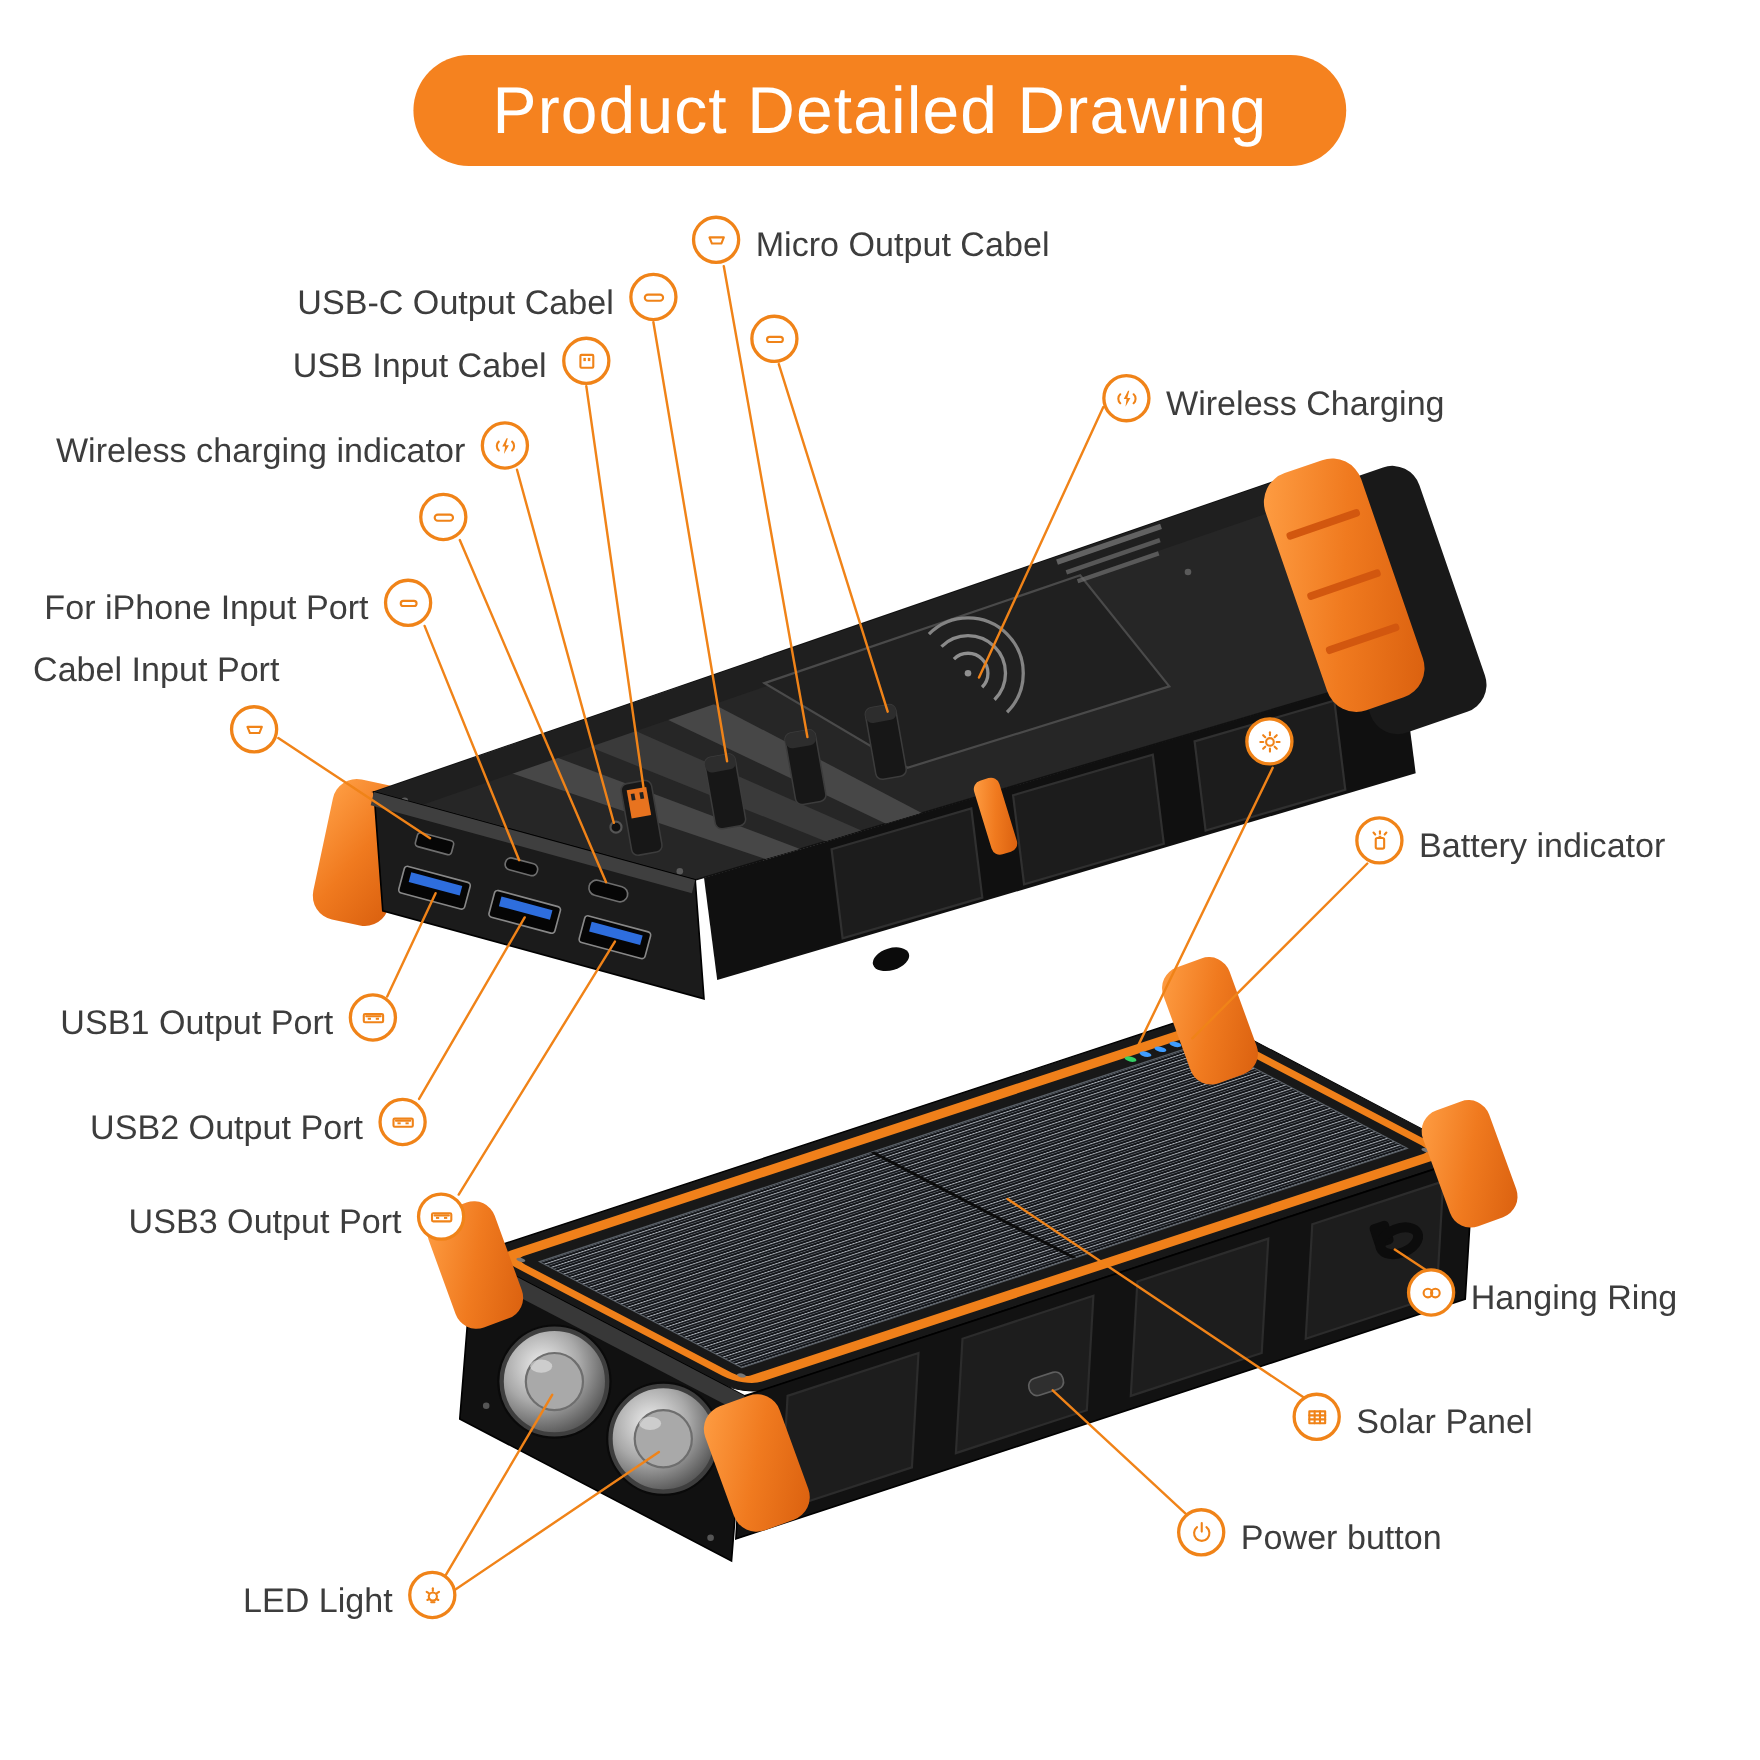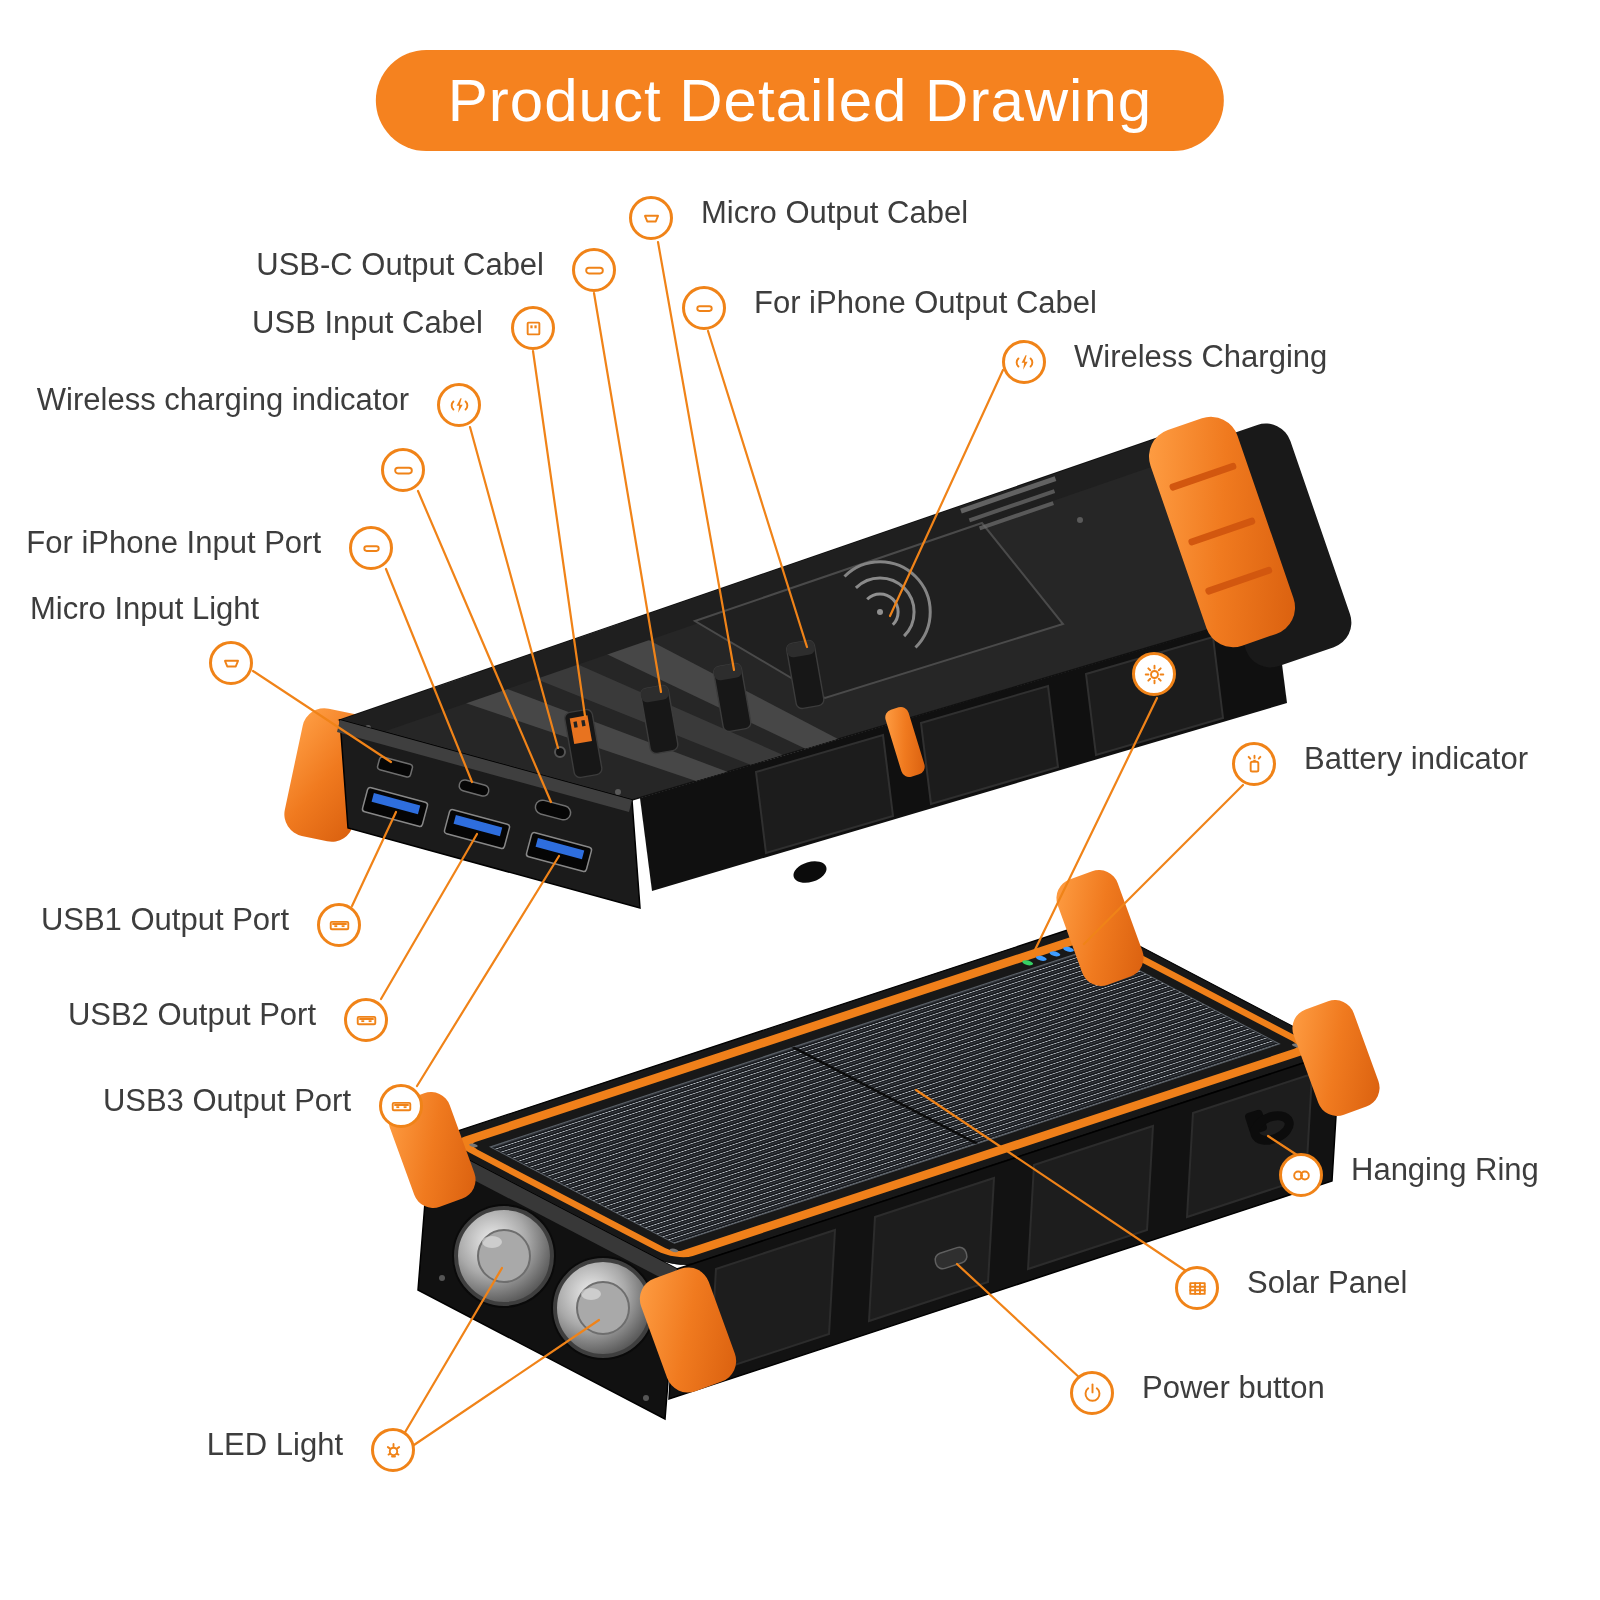--- a/index.html
+++ b/index.html
@@ -7,21 +7,21 @@
     width:1600px;height:1600px;position:relative;background:#ffffff;
     font-family:"Liberation Sans",sans-serif;overflow:hidden;
   }
   .banner{
     position:absolute;top:50px;left:50%;transform:translateX(-50%);
     background:#F5821F;color:#ffffff;font-size:60px;font-weight:normal;
     padding:16px 72px;border-radius:52px;letter-spacing:1px;white-space:nowrap;z-index:6;
   }
   #scene{position:absolute;left:0;top:0;width:1600px;height:1600px;z-index:1}
   .lbl{
-    position:absolute;display:flex;align-items:flex-start;gap:28px;
+    position:absolute;display:flex;align-items:flex-end;gap:14px;
     font-size:31px;color:#3d3d3d;white-space:nowrap;z-index:5;line-height:1.1;
   }
   .ci{
     width:44px;height:44px;border:3px solid #F08318;border-radius:50%;
     display:flex;align-items:center;justify-content:center;background:#fff;flex:0 0 auto;box-sizing:border-box;
   }
   .ci svg{width:27px;height:27px;stroke:#F08318;stroke-width:1.7;stroke-linecap:round;stroke-linejoin:round}
   .leader{stroke:#F08318;stroke-width:2.2;stroke-linecap:round}
 </style>
 </head>
@@ -334,21 +334,21 @@
 </div>
 <div class="lbl" style="right:1207px;top:526px">
   <span>For iPhone Input Port</span>
   <span class="ci">
       <svg viewBox="0 0 24 24">
         <use href="#ic-lightning" xlink:href="#ic-lightning"></use>
       </svg>
     </span>
 </div>
 <div class="lbl" style="left:30px;top:592px">
-  <span>Micro Input Light</span>
+  <span>Cabel Input Port</span>
 </div>
 <div class="lbl" style="left:209px;top:641px">
   <span class="ci">
       <svg viewBox="0 0 24 24">
         <use href="#ic-micro" xlink:href="#ic-micro"></use>
       </svg>
     </span>
 </div>
 <div class="lbl" style="right:1239px;top:903px">
   <span>USB1 Output Port</span>
@@ -390,21 +390,20 @@
       </svg>
     </span>
   <span>Micro Output Cabel</span>
 </div>
 <div class="lbl" style="left:682px;top:286px">
   <span class="ci">
       <svg viewBox="0 0 24 24">
         <use href="#ic-lightning" xlink:href="#ic-lightning"></use>
       </svg>
     </span>
-  <span>For iPhone Output Cabel</span>
 </div>
 <div class="lbl" style="left:1002px;top:340px">
   <span class="ci">
       <svg viewBox="0 0 24 24">
         <use href="#ic-wireless" xlink:href="#ic-wireless"></use>
       </svg>
     </span>
   <span>Wireless Charging</span>
 </div>
 <div class="lbl" style="left:1132px;top:652px">

